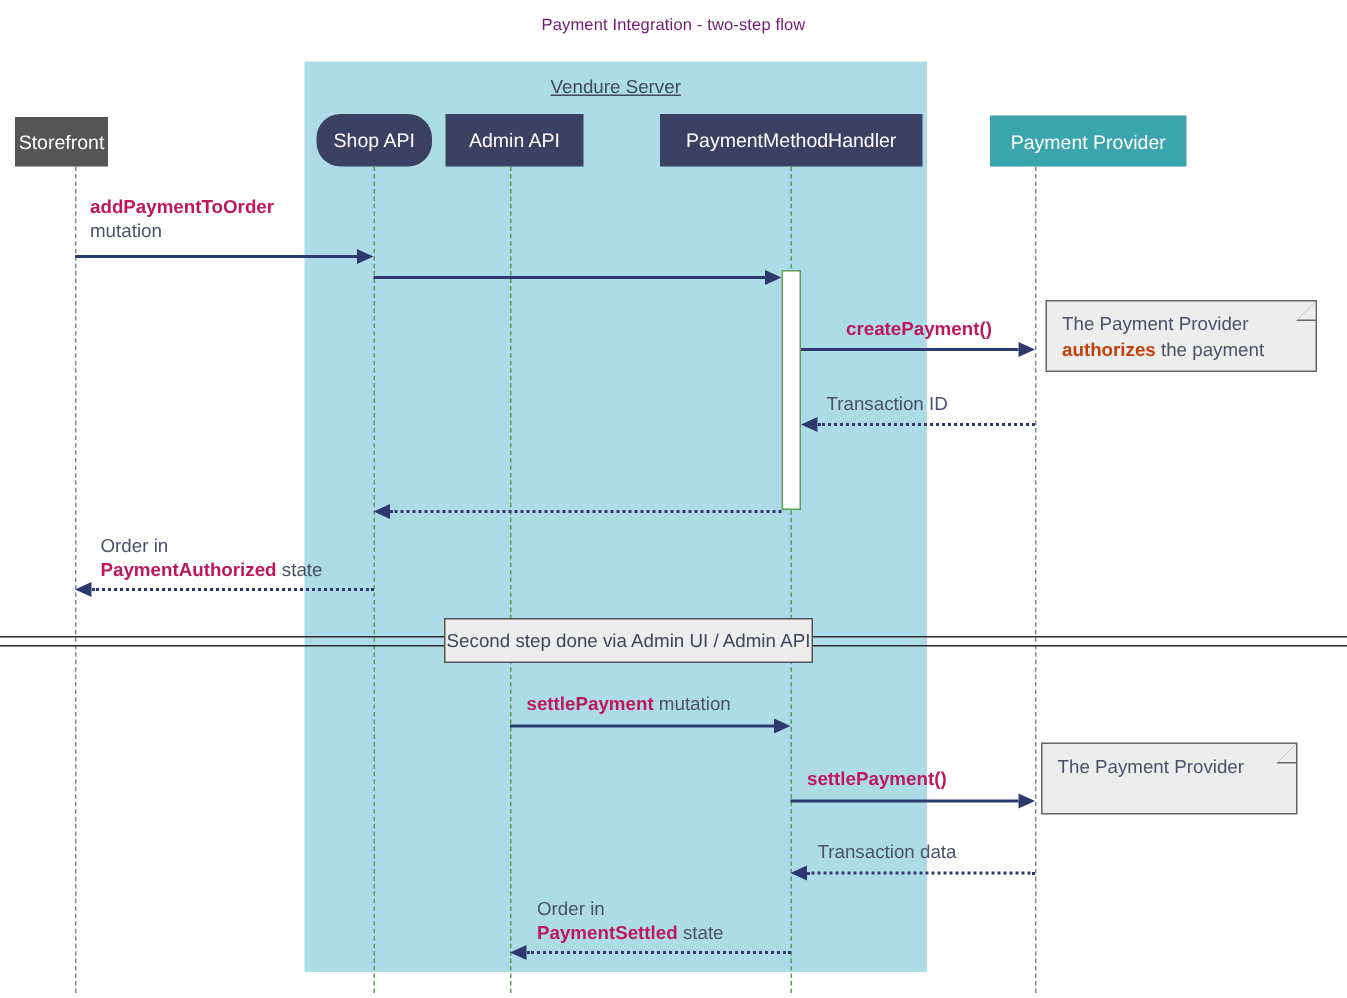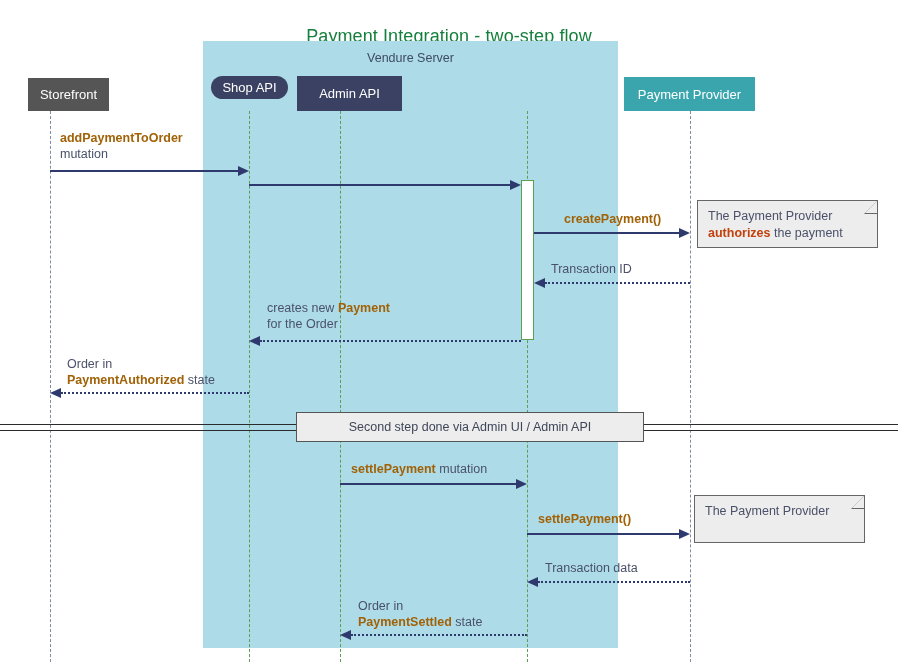--- a/index.html
+++ b/index.html
@@ -14,36 +14,36 @@
     background: #ffffff;
     font-family: "Liberation Sans", sans-serif;
     overflow: hidden;
   }
   .title {
     position: absolute;
     left: 0;
     top: 11px;
     width: 898px;
     text-align: center;
-    font-size: 18px;
-    color: #15803d;
+    font-size: 11px;
+    color: #701a75;
     font-weight: normal;
     letter-spacing: 0.1px;
-    margin-top: 15px;
   }
   
   .group-box {
     position: absolute;
     background: #addce8;
   }
   .group-label {
     position: absolute;
     font-size: 12.5px;
     color: #3f4a63;
     text-align: center;
+    text-decoration: underline;
   }
   
   .lifeline {
     position: absolute;
     width: 0;
     border-left: 1.5px dashed #5d9e55;
   }
   .lifeline.muted {
     border-left-color: #7f8aa3;
   }
@@ -53,21 +53,21 @@
     display: flex;
     align-items: center;
     justify-content: center;
     color: #ffffff;
     font-size: 13px;
     box-sizing: border-box;
     white-space: nowrap;
   }
   .actor.dark  { background: #555555; }
   .actor.navy  { background: #3b4162; }
-  .actor.teal  { background: #3aa5ad; }
+  .actor.teal  { background: #3aa5ad; margin-left: 36px; }
 
   
   .activation {
     position: absolute;
     background: #ffffff;
     border: 1.2px solid #5d9e55;
     box-sizing: border-box;
   }
   
   .arrow-line {
@@ -88,21 +88,21 @@
   .arrow-head.left  { border-right: 11px solid #2e3a6e; }
 
   
   .msg {
     position: absolute;
     font-size: 12.5px;
     color: #4a5169;
     line-height: 16px;
     white-space: nowrap;
   }
-  .msg b { color: #a16207; font-weight: bold; }
+  .msg b { color: #be185d; font-weight: bold; }
 
   
   .note {
     position: absolute;
     background: #ededed;
     border: 1.3px solid #666666;
     box-sizing: border-box;
     font-size: 12.5px;
     color: #4a5169;
     line-height: 17px;
@@ -151,28 +151,31 @@
 
   <div class="group-box" style="left:203px; top:41px; width:415px; height:607px;"></div>
   <div class="group-label" style="left:203px; top:51px; width:415px;">Vendure Server</div>
 
   <div class="lifeline muted" style="left:50px; top:111px; height:551px;"></div>
   <div class="lifeline" style="left:249px; top:111px; height:551px;"></div>
   <div class="lifeline" style="left:340px; top:111px; height:551px;"></div>
   <div class="lifeline" style="left:527px; top:111px; height:551px;"></div>
   <div class="lifeline muted" style="left:690px; top:111px; height:551px;"></div>
 
-  <div class="actor dark" style="left:28px; top:78px; width:81px; height:33px;">
+  <div class="actor dark" style="left:10px; top:78px; width:62px; height:33px;">
     <span>Storefront</span>
   </div>
-  <div class="actor navy" style="left:211px; top:76px; width:77px; height:23px;border-radius:16px;">
+  <div class="actor navy" style="left:211px; top:76px; width:77px; height:35px;border-radius:16px;">
     <span>Shop API</span>
   </div>
-  <div class="actor navy" style="left:297px; top:76px; width:105px; height:35px;justify-content:center;">
+  <div class="actor navy" style="left:297px; top:76px; width:92px; height:35px;justify-content:center;">
     <span>Admin API</span>
+  </div>
+  <div class="actor navy" style="left:440px; top:76px; width:175px; height:35px;">
+    <span>PaymentMethodHandler</span>
   </div>
   <div class="actor teal" style="left:624px; top:77px; width:131px; height:34px;">
     <span>Payment Provider</span>
   </div>
 
   <div class="activation" style="left:521px; top:180px; width:13px; height:160px;"></div>
 
   <div class="msg" style="left:60px; top:130px;">
     <b>addPaymentToOrder</b><br>
     <span>mutation</span>
@@ -195,37 +198,33 @@
     <div>The Payment Provider</div>
     <div><b>authorizes</b><span> the payment</span></div>
   </div>
 
   <div class="msg" style="left:551px; top:261px;text-align:center;">
     <span>Transaction ID</span>
   </div>
   <div class="arrow-line dotted" style="left:545px; top:282px; width:145px;"></div>
   <div class="arrow-head left" style="left:534px; top:278px;"></div>
 
-  <div class="msg" style="left:267px; top:300px;">
-    <span>creates new </span><b>Payment</b><br>
-    <span>for the Order</span>
-  </div>
   <div class="arrow-line dotted" style="left:260px; top:340px; width:261px;"></div>
   <div class="arrow-head left" style="left:249px; top:336px;"></div>
 
   <div class="msg" style="left:67px; top:356px;">
     <span>Order in</span><br>
     <b>PaymentAuthorized</b><span> state</span>
   </div>
   <div class="arrow-line dotted" style="left:61px; top:392px; width:188px;"></div>
   <div class="arrow-head left" style="left:50px; top:388px;"></div>
 
   <div class="divider-line" style="left:0px; top:424px; width:898px;"></div>
   <div class="divider-line" style="left:0px; top:430px; width:898px;"></div>
-  <div class="divider-box" style="left:296px; top:412px; width:348px; height:30px;">
+  <div class="divider-box" style="left:296px; top:412px; width:246px; height:30px;">
     <span>Second step done via Admin UI / Admin API</span>
   </div>
 
   <div class="msg" style="left:351px; top:461px;">
     <b>settlePayment</b><span> mutation</span>
   </div>
   <div class="arrow-line" style="left:340px; top:483px; width:176px;"></div>
   <div class="arrow-head right" style="left:516px; top:479px;"></div>
 
   <div class="msg" style="left:538px; top:511px;">

